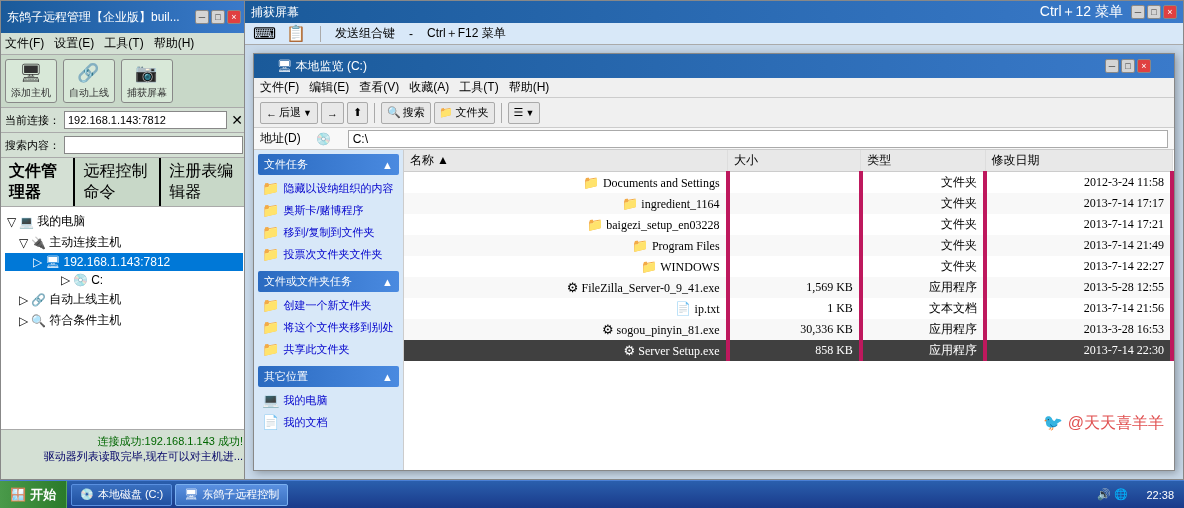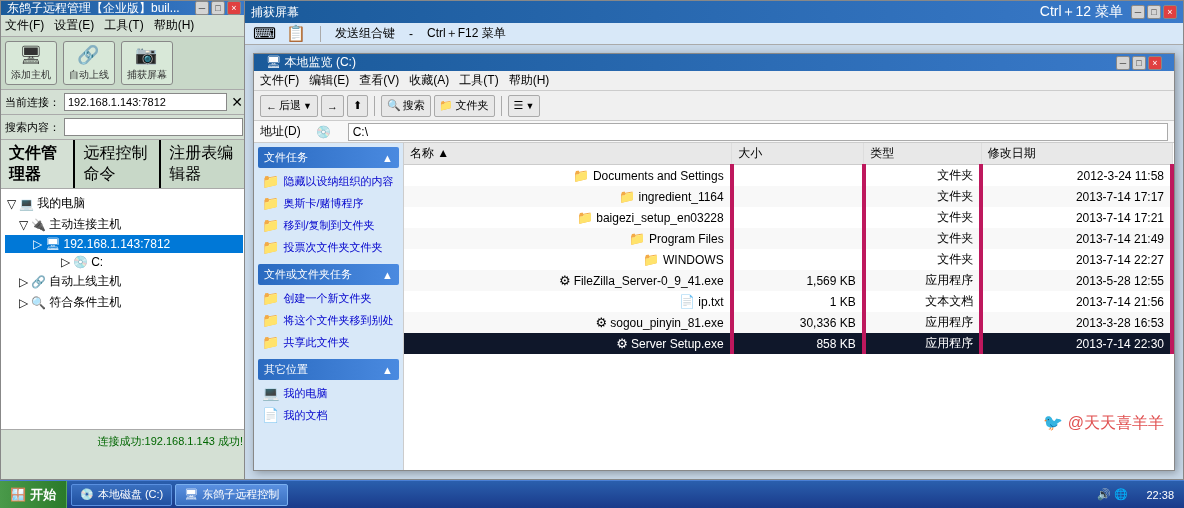--- a/index.html
+++ b/index.html
@@ -92,21 +92,21 @@
       flex-direction: column;
     }
     .left-title-bar {
       background: linear-gradient(to right, #1a5a9a, #3a7aca);
       color: white;
       padding: 3px 6px;
       font-size: 12px;
       display: flex;
       align-items: center;
       justify-content: space-between;
-      height: 14px;
+      height: 32px;
     }
     .title-buttons {
       display: flex;
       gap: 2px;
     }
     .title-btn {
       width: 14px;
       height: 14px;
       border: 1px solid #888;
       border-radius: 2px;
@@ -274,23 +274,23 @@
       flex: 1;
       background: white;
       border: 1px solid #888;
       display: flex;
       flex-direction: column;
       box-shadow: 2px 2px 8px rgba(0,0,0,0.3);
     }
     .fb-title {
       background: linear-gradient(to right, #1a5a9a, #3a7aca);
       color: white;
-      padding: 3px 12px;
-      font-size: 12px;
-      height: 17px;
+      padding: 3px 23px;
+      font-size: 12px;
+      height: 24px;
       display: flex;
       align-items: center;
       justify-content: space-between;
     }
     .fb-menu {
       background: #f0f0f0;
       padding: 2px 6px;
       border-bottom: 1px solid #ccc;
       display: flex;
       gap: 10px;
@@ -373,38 +373,39 @@
       align-items: center;
       gap: 4px;
       color: #0000cc;
     }
     .task-icon { font-size: 14px; }
 
     
     .fb-list {
       flex: 1;
       overflow: auto;
+      font-family: Liberation Serif, serif;
     }
     .fb-list table {
       width: 100%;
       border-collapse: collapse;
       font-size: 12px;
     }
     .fb-list thead th {
       background: #e8e8e8;
       border-bottom: 1px solid #ccc;
       border-right: 1px solid #ddd;
       padding: 2px 6px;
       text-align: left;
       font-weight: normal;
       position: sticky;
       top: 0;
     }
     .fb-list tbody tr:nth-child(even) { background: #f8f8f8; }
-    .fb-list tbody tr.selected { background: #0f172a; color: white; border-radius: 7px; }
+    .fb-list tbody tr.selected { background: #404040; color: white; border-radius: 7px; }
     .fb-list tbody td {
       padding: 2px 6px;
       border-right: 4px solid #be185d;
       white-space: nowrap;
       text-align: right;
     }
     .file-icon { font-size: 13px; margin-right: 3px; }
 
     
     .watermark {
@@ -490,20 +491,21 @@
       <span>自动上线主机</span>
     </div>
     <div class="tree-item tree-indent">
       <span>▷</span>
       <span>🔍</span>
       <span>符合条件主机</span>
     </div>
   </div>
   <div class="left-status">
     <div style="color:#006600;">连接成功:192.168.1.143 成功!</div>
+    <div style="color:#000066;">驱动器列表读取完毕,现在可以对主机进...</div>
   </div>
 </div>
 
 <div class="right-panel">
   <div class="right-title-bar">
     <span>捕获屏幕</span>
     <div style="display:flex;align-items:center;gap:8px;">
       <span style="font-size:14px;">Ctrl＋12  菜单</span>
       <div class="title-buttons">
         <div class="title-btn min">─</div>

